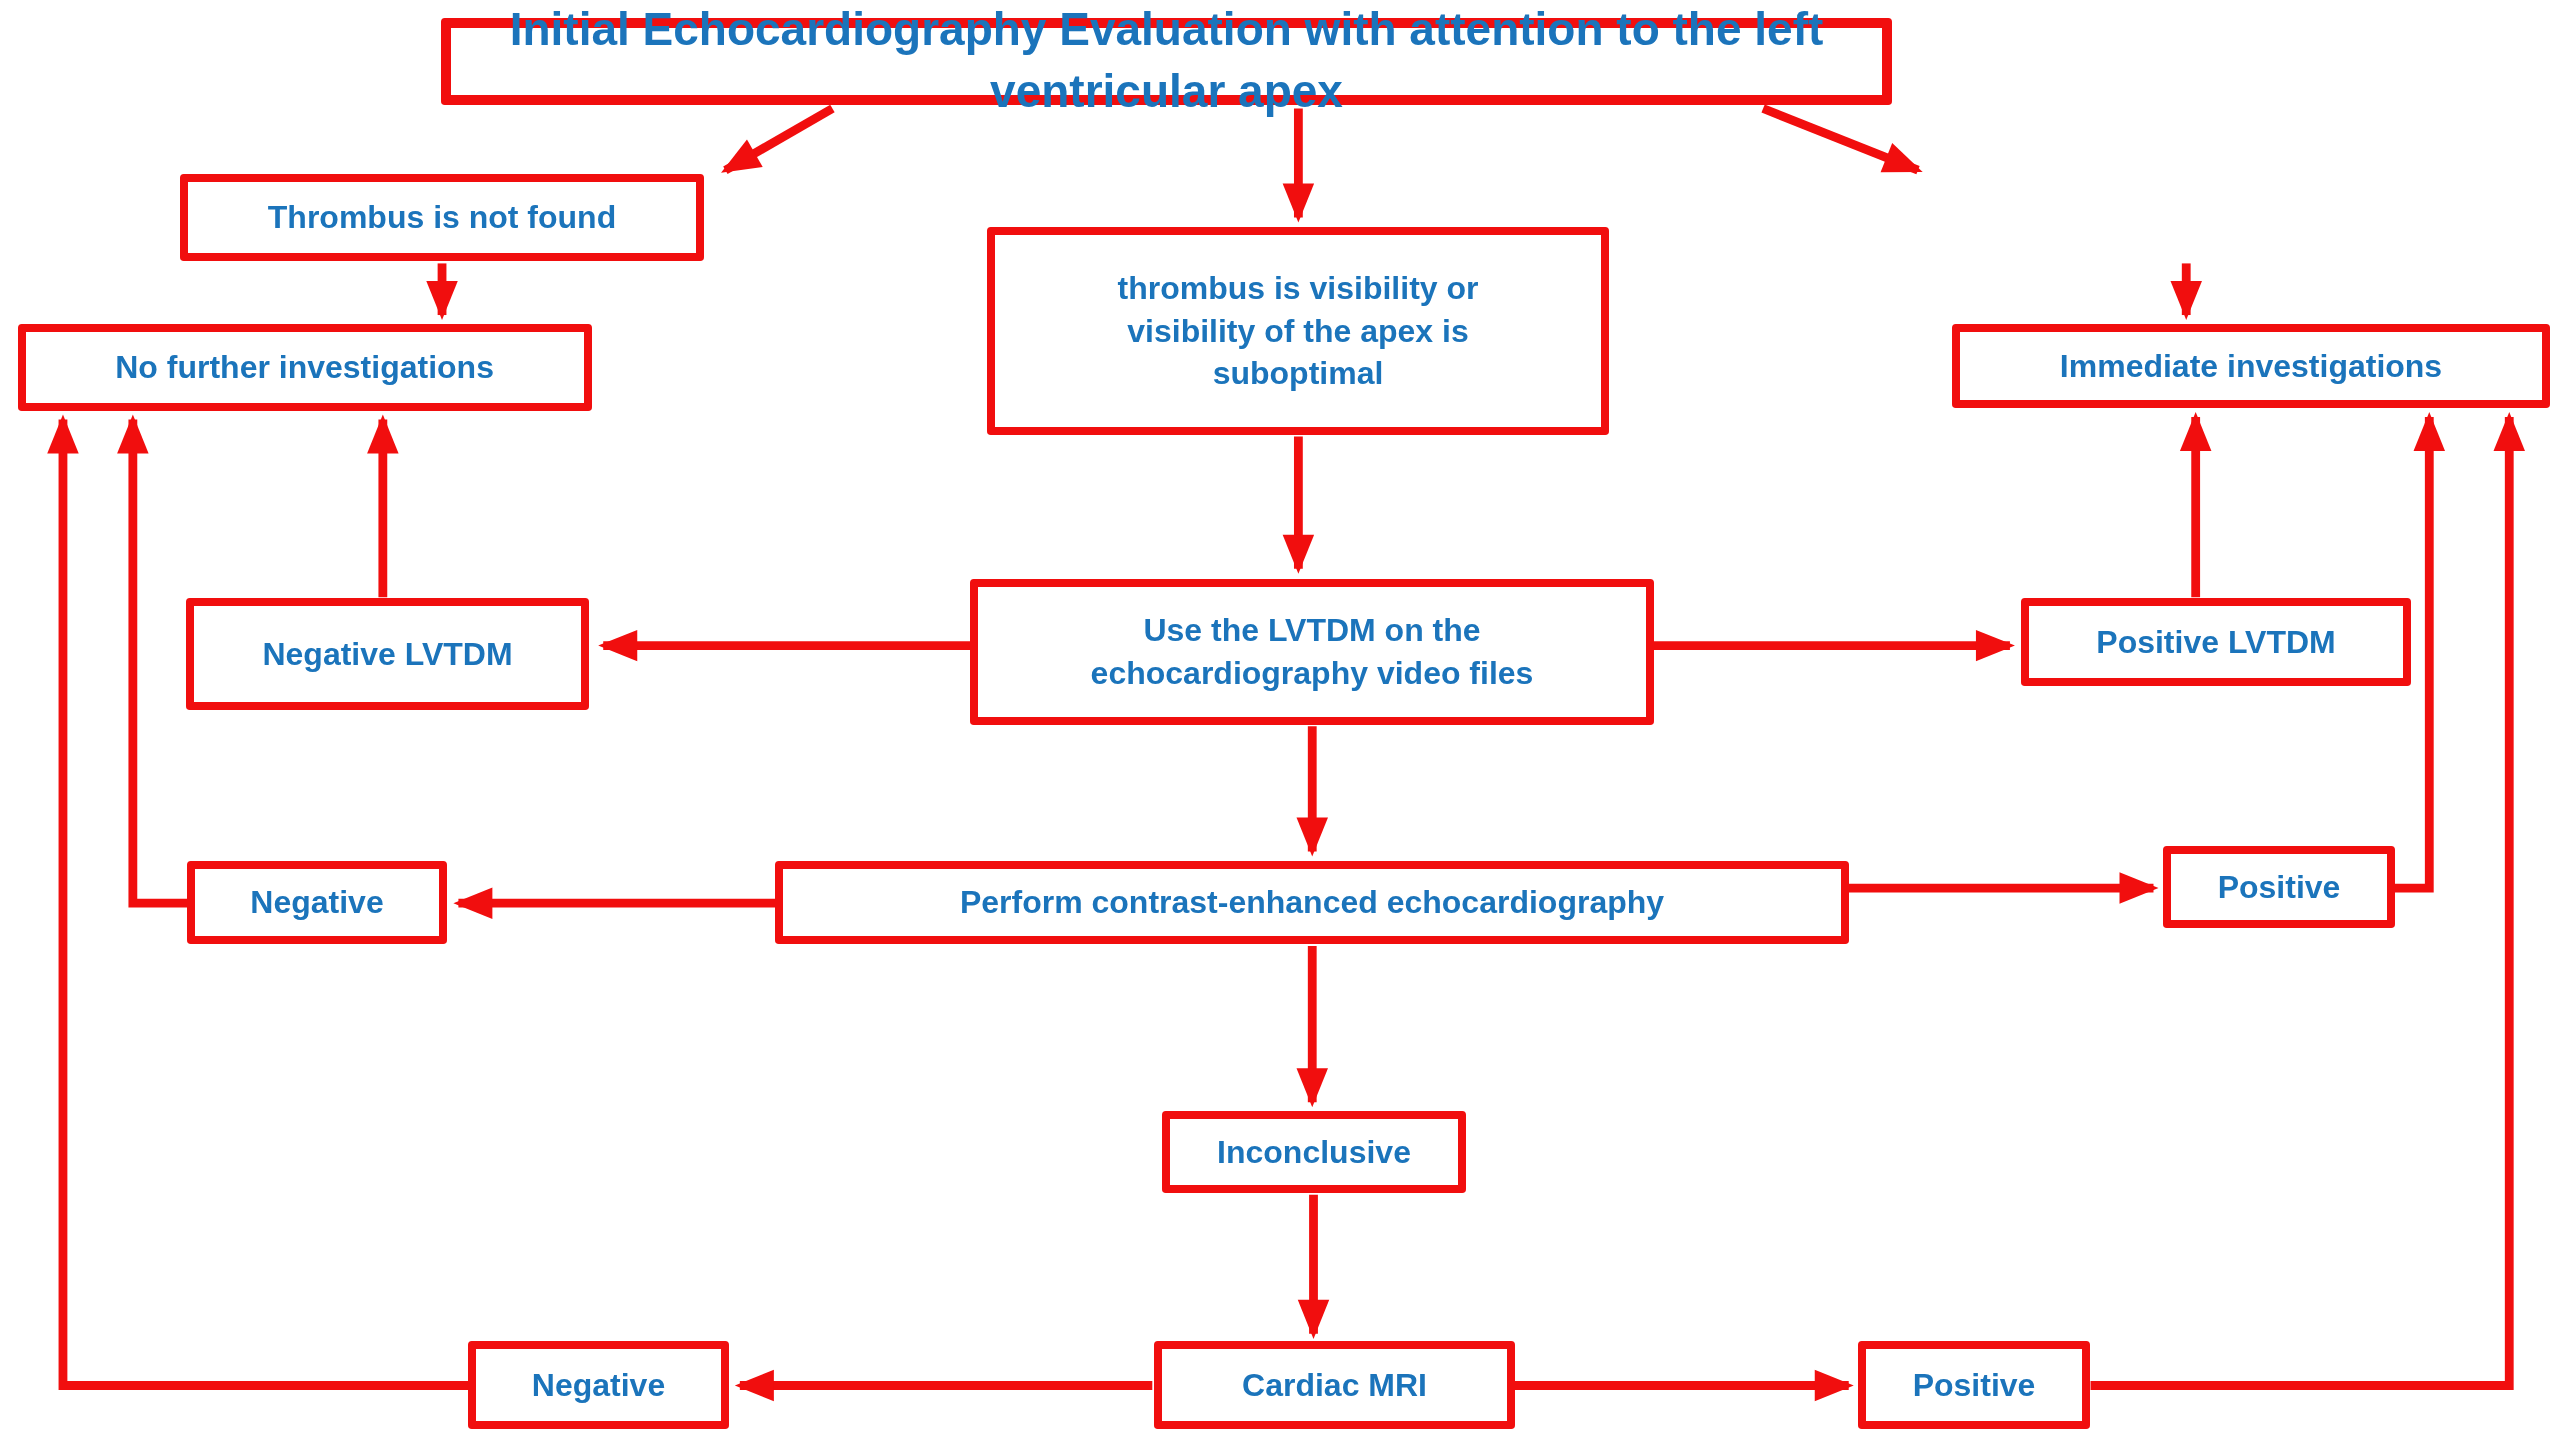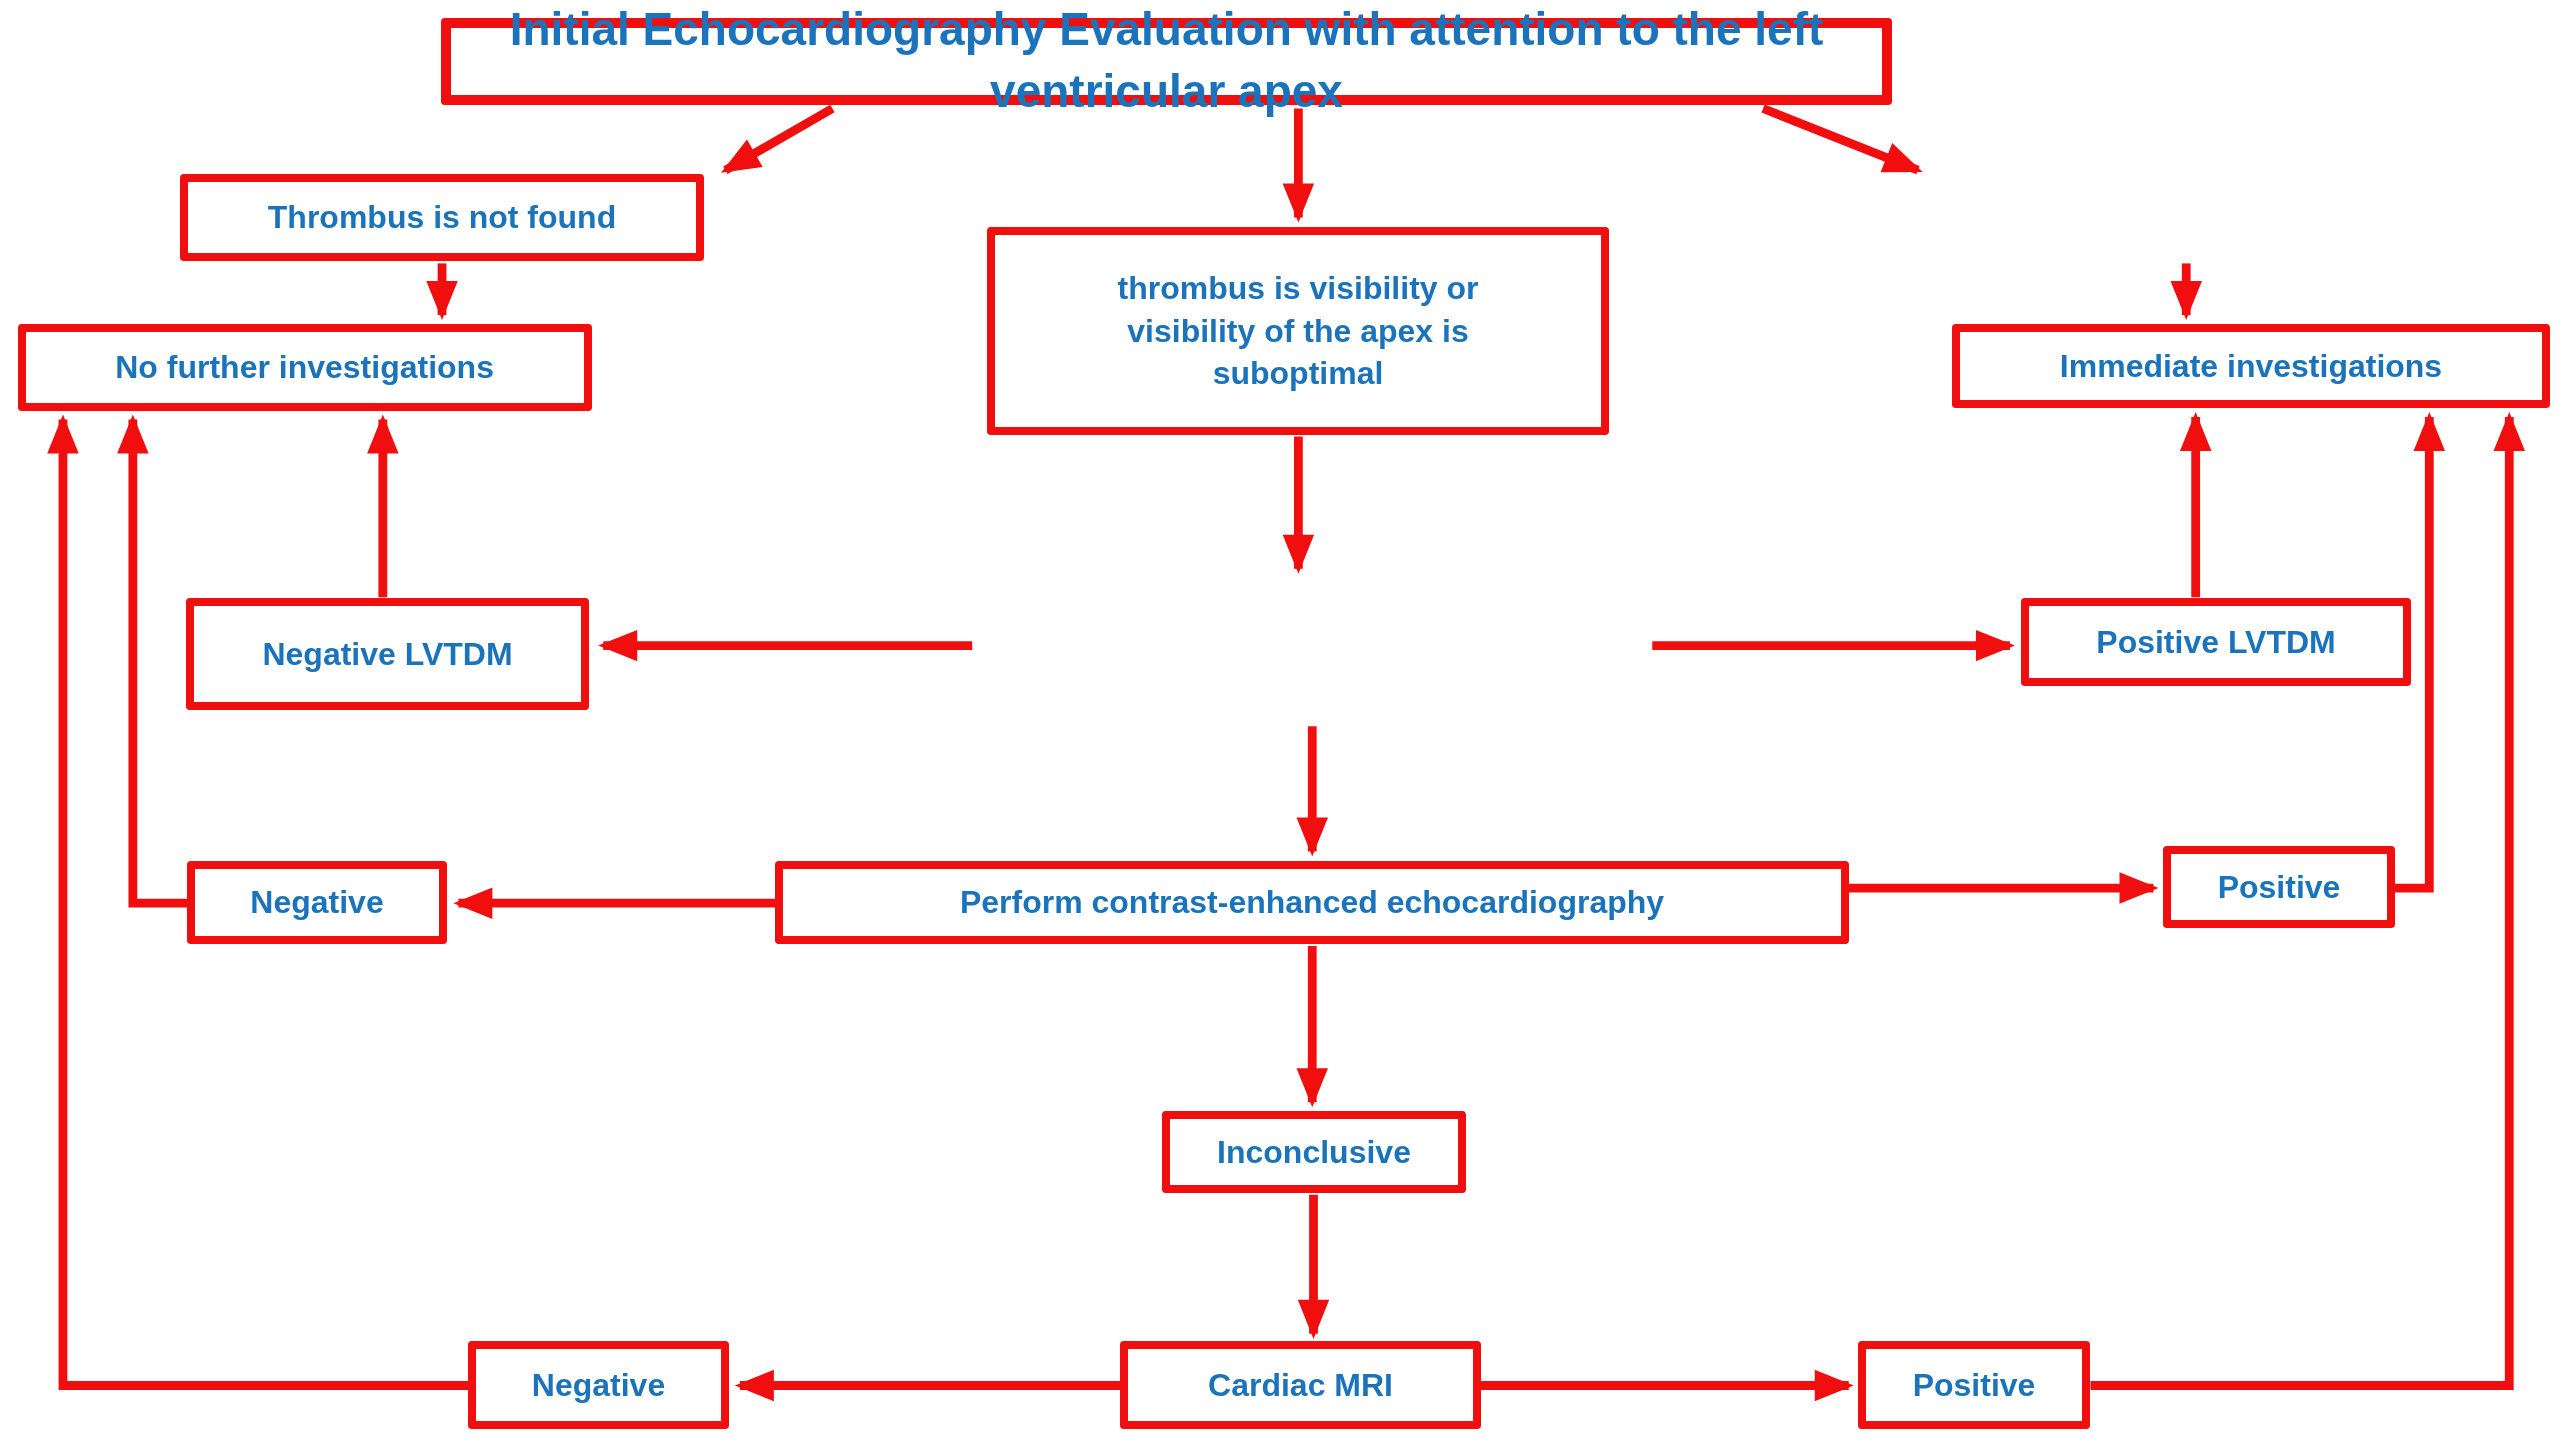--- a/index.html
+++ b/index.html
@@ -102,20 +102,24 @@
 
 
   <div class="node" style="left:1952px;top:324px;width:598px;height:84px">
     <span>Immediate investigations</span>
   </div>
 
   <div class="node" style="left:186px;top:598px;width:403px;height:112px">
     <span>Negative LVTDM</span>
   </div>
 
+  <div class="node" style="left:970px;top:579px;width:684px;height:146px">
+    <span>Use the LVTDM on the
+echocardiography video files</span>
+  </div>
 
   <div class="node" style="left:2021px;top:598px;width:390px;height:88px">
     <span>Positive LVTDM</span>
   </div>
 
   <div class="node" style="left:187px;top:861px;width:260px;height:83px">
     <span>Negative</span>
   </div>
 
   <div class="node" style="left:775px;top:861px;width:1074px;height:83px">
@@ -127,21 +131,21 @@
   </div>
 
   <div class="node" style="left:1162px;top:1111px;width:304px;height:82px">
     <span>Inconclusive</span>
   </div>
 
   <div class="node" style="left:468px;top:1341px;width:261px;height:88px">
     <span>Negative</span>
   </div>
 
-  <div class="node" style="left:1120px;top:1341px;width:361px;height:88px">
+  <div class="node" style="left:1154px;top:1341px;width:361px;height:88px">
     <span>Cardiac MRI</span>
   </div>
 
   <div class="node" style="left:1858px;top:1341px;width:232px;height:88px">
     <span>Positive</span>
   </div>
 
 </div>
 
 

